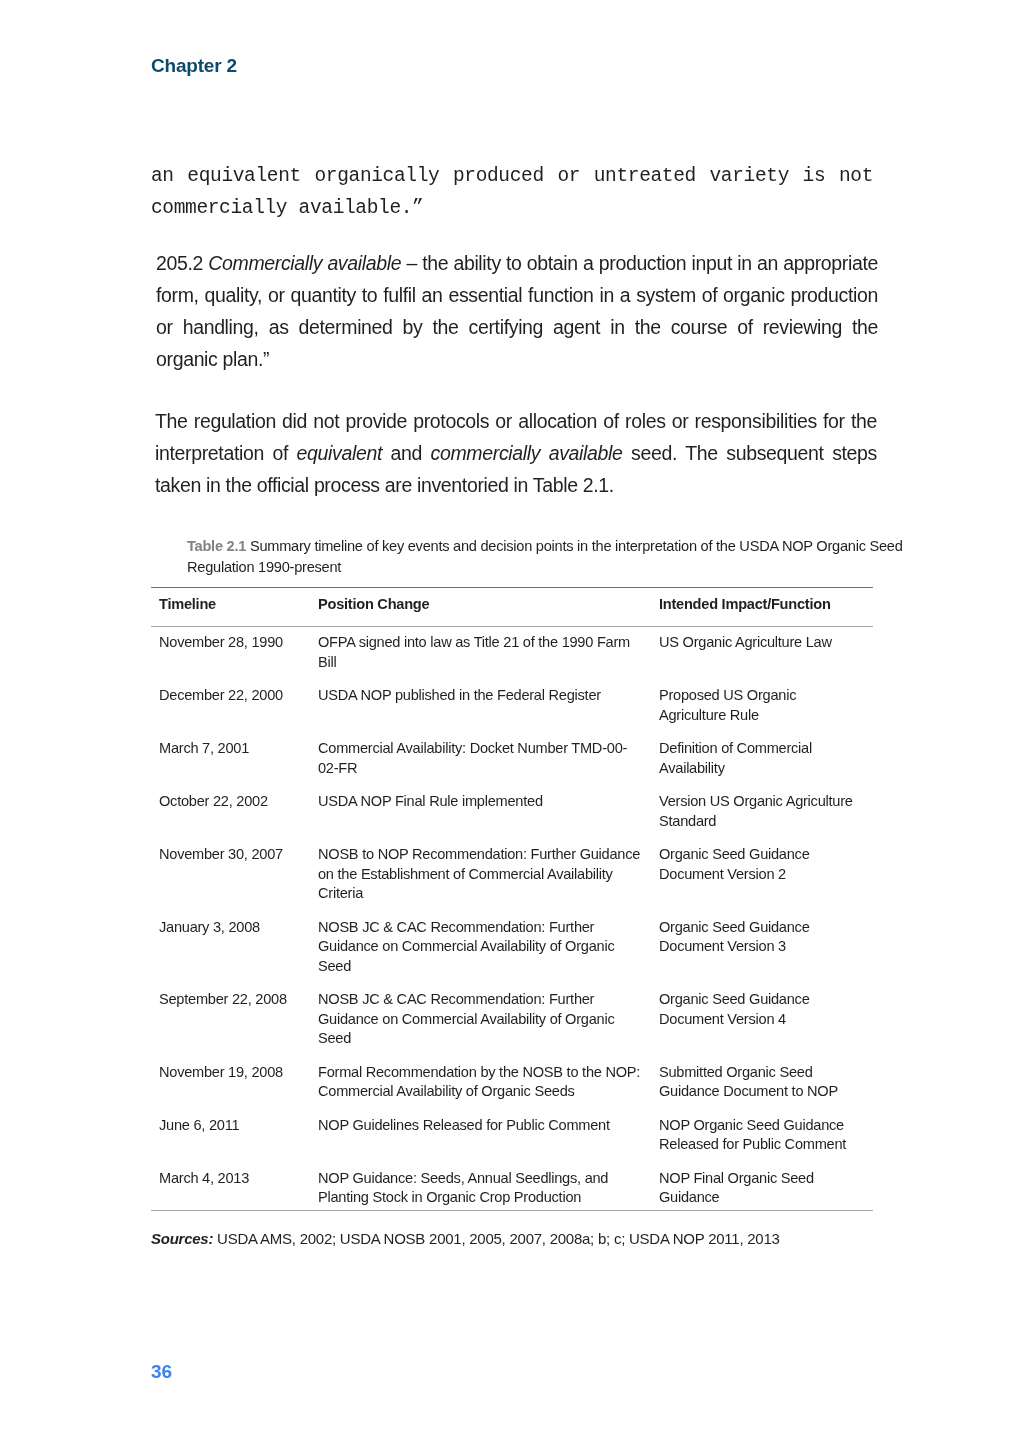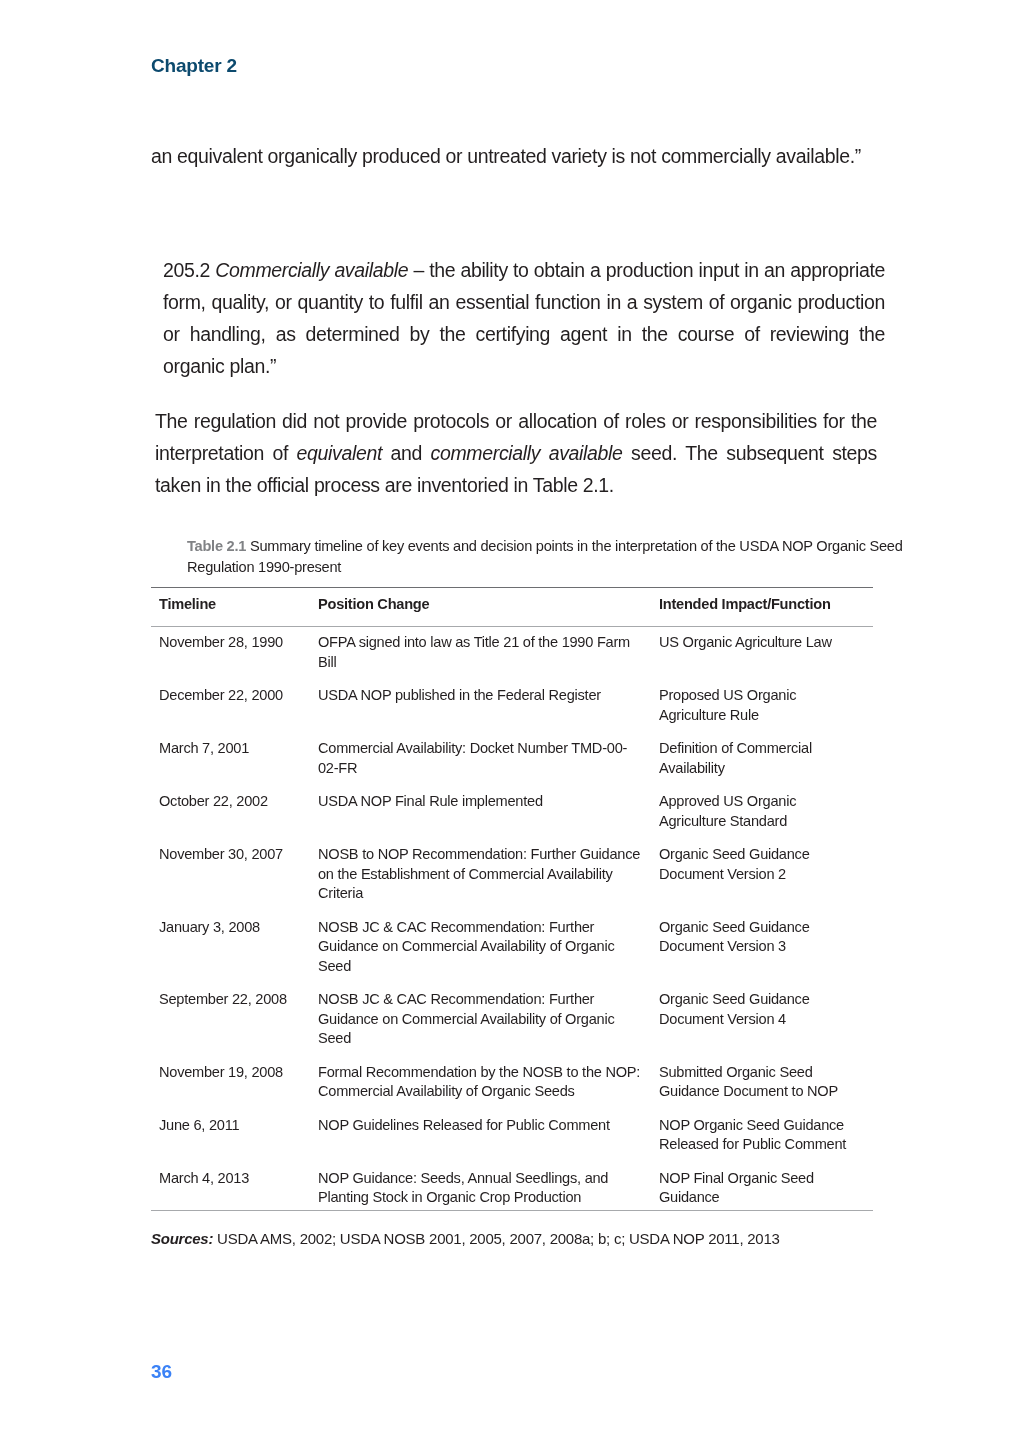--- a/index.html
+++ b/index.html
@@ -1,40 +1,40 @@
 <!DOCTYPE html>
 <html><head>
 <meta charset="utf-8">
 <style>
   html, body { margin: 0; padding: 0; background: #ffffff; }
   body { width: 1023px; height: 1440px; position: relative; overflow: hidden;
          font-family: "Liberation Sans", sans-serif; color: #231f20; }
   .chapter { position: absolute; left: 151px; top: 55px; font-size: 19px; font-weight: bold; color: #0c4a6e; letter-spacing: -0.2px; }
   .body-text { position: absolute; left: 151px; width: 722px; font-size: 19.5px; line-height: 32px; text-align: justify; letter-spacing: -0.35px; }
-  .p1 { top: 140px; }
+  .p1 { top: 160px; font-family: Liberation Mono, monospace; }
   .p2 { top: 242px; }
   .p3 { top: 401px; }
   .caption { position: absolute; left: 151px; top: 536px; width: 728px; font-size: 14.6px; line-height: 21px; letter-spacing: -0.25px; margin-left: 36px; }
   .caption .lbl { color: #808285; font-weight: bold; }
   .tbl { position: absolute; left: 151px; top: 587px; width: 722px; border-collapse: collapse; font-size: 14.6px; letter-spacing: -0.25px; }
   .tbl th { text-align: left; font-weight: bold; padding: 6px 8px 12px 8px; line-height: 20px; border-top: 1px solid #6d6e71; border-bottom: 1px solid #a7a9ac; }
   .tbl td { vertical-align: top; padding: 6px 8px 8px 8px; line-height: 19.5px; }
   .tbl tr.last td { border-bottom: 1px solid #a7a9ac; padding-bottom: 2px; }
   .tbl col.c1 { width: 159px; } .tbl col.c2 { width: 341px; } .tbl col.c3 { width: 222px; }
   .sources { position: absolute; left: 151px; top: 1230px; font-size: 15px; letter-spacing: -0.25px; }
   .page-num { position: absolute; left: 151px; top: 1361px; font-size: 19px; font-weight: bold; color: #3b82f6; }
 </style>
 </head>
 <body>
 
 <div class="chapter">Chapter 2</div>
 
 <p class="body-text p1" style="margin:0"><span>an equivalent organically produced or untreated variety is not commercially available.”</span></p>
 
-<p class="body-text p2" style="margin:12px"><span>205.2 </span><em>Commercially available</em><span> – the ability to obtain a production input in an appropriate form, quality, or quantity to fulfil an essential function in a system of organic production or handling, as determined by the certifying agent in the course of reviewing the organic plan.”</span></p>
+<p class="body-text p2" style="margin:5px"><span>205.2 </span><em>Commercially available</em><span> – the ability to obtain a production input in an appropriate form, quality, or quantity to fulfil an essential function in a system of organic production or handling, as determined by the certifying agent in the course of reviewing the organic plan.”</span></p>
 
 <p class="body-text p3" style="margin:4px"><span>The regulation did not provide protocols or allocation of roles or responsibilities for the interpretation of </span><em>equivalent</em><span> and </span><em>commercially available</em><span> seed. The subsequent steps taken in the official process are inventoried in Table 2.1.</span></p>
 
 <div class="caption"><span class="lbl">Table 2.1</span><span> Summary timeline of key events and decision points in the interpretation of the USDA NOP Organic Seed Regulation 1990-present</span></div>
 
 <table class="tbl">
   <colgroup>
       <col class="c1">
       <col class="c2">
       <col class="c3">
@@ -58,21 +58,21 @@
         <td>Proposed US Organic Agriculture Rule</td>
       </tr>
       <tr>
         <td>March 7, 2001</td>
         <td>Commercial Availability: Docket Number TMD-00-02-FR</td>
         <td>Definition of Commercial Availability</td>
       </tr>
       <tr>
         <td>October 22, 2002</td>
         <td>USDA NOP Final Rule implemented</td>
-        <td>Approved US Organic Agriculture Standard</td>
+        <td>Version US Organic Agriculture Standard</td>
       </tr>
       <tr>
         <td>November 30, 2007</td>
         <td>NOSB to NOP Recommendation: Further Guidance on the Establishment of Commercial Availability Criteria</td>
         <td>Organic Seed Guidance Document Version 2</td>
       </tr>
       <tr>
         <td>January 3, 2008</td>
         <td>NOSB JC &amp; CAC Recommendation: Further Guidance on Commercial Availability of Organic Seed</td>
         <td>Organic Seed Guidance Document Version 3</td>

